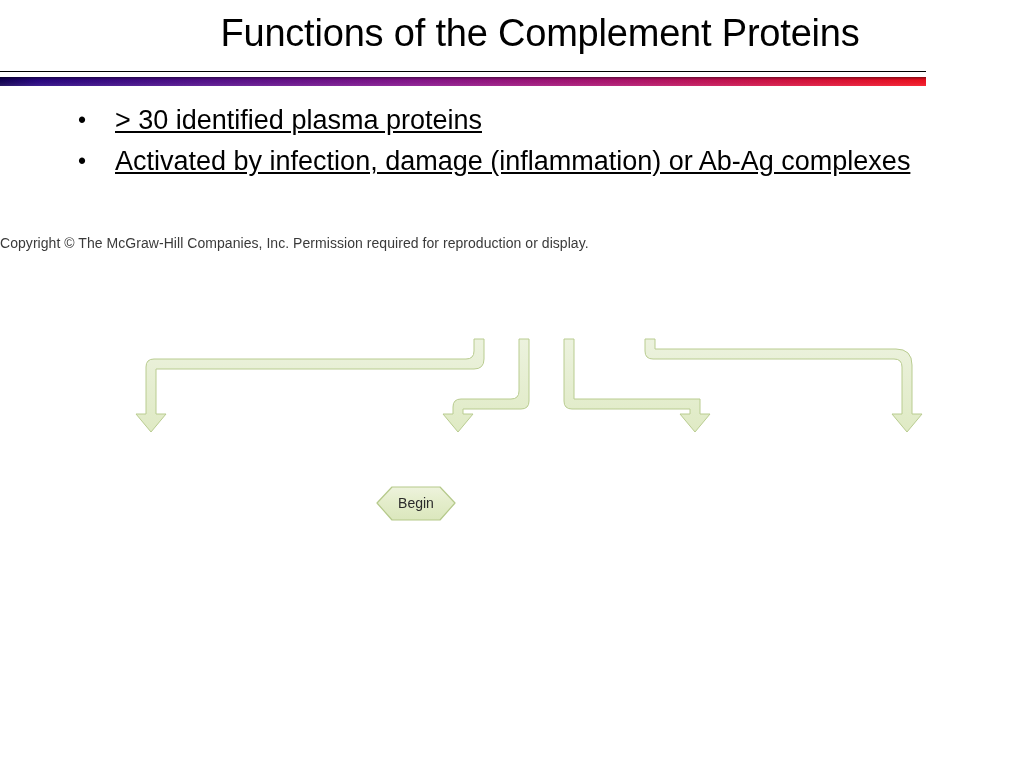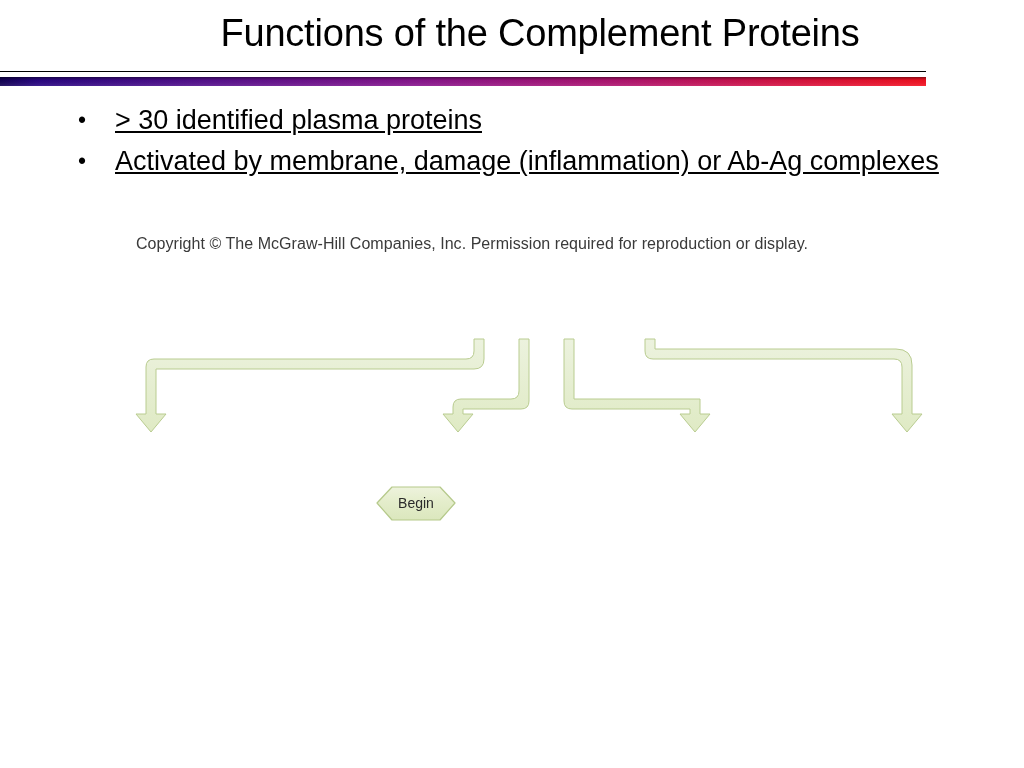--- a/index.html
+++ b/index.html
@@ -79,22 +79,21 @@
     top: 232px;
     left: 0px;
     width: 1024px;
     height: 290px;
   }
   #figure-copyright {
     position: absolute;
     top: 3px;
     left: 0;
     width: 944px;
-    text-align: center;
-    font-size: 16px;
+    font-size: 14px;
     color: #3a3a3a;
     letter-spacing: 0.05px;
     white-space: nowrap;
   }
   #flow-svg {
     position: absolute;
     top: 0;
     left: 0;
   }
   .node-label {
@@ -138,21 +137,21 @@
 
 <div id="bullet-list">
 
   <div class="bullet-row">
     <span class="bullet-marker">•</span>
     <span class="bullet-text">&gt; 30 identified plasma proteins</span>
   </div>
 
   <div class="bullet-row">
     <span class="bullet-marker">•</span>
-    <span class="bullet-text">Activated by membrane, damage (inflammation) or Ab-Ag complexes</span>
+    <span class="bullet-text">Activated by infection, damage (inflammation) or Ab-Ag complexes</span>
   </div>
 
 </div>
 
 <div id="figure">
 
   <div id="figure-copyright">Copyright © The McGraw-Hill Companies, Inc. Permission required for reproduction or display.</div>
 
   <svg id="flow-svg" width="1024" height="290" viewBox="0 0 1024 290">
     <defs>

